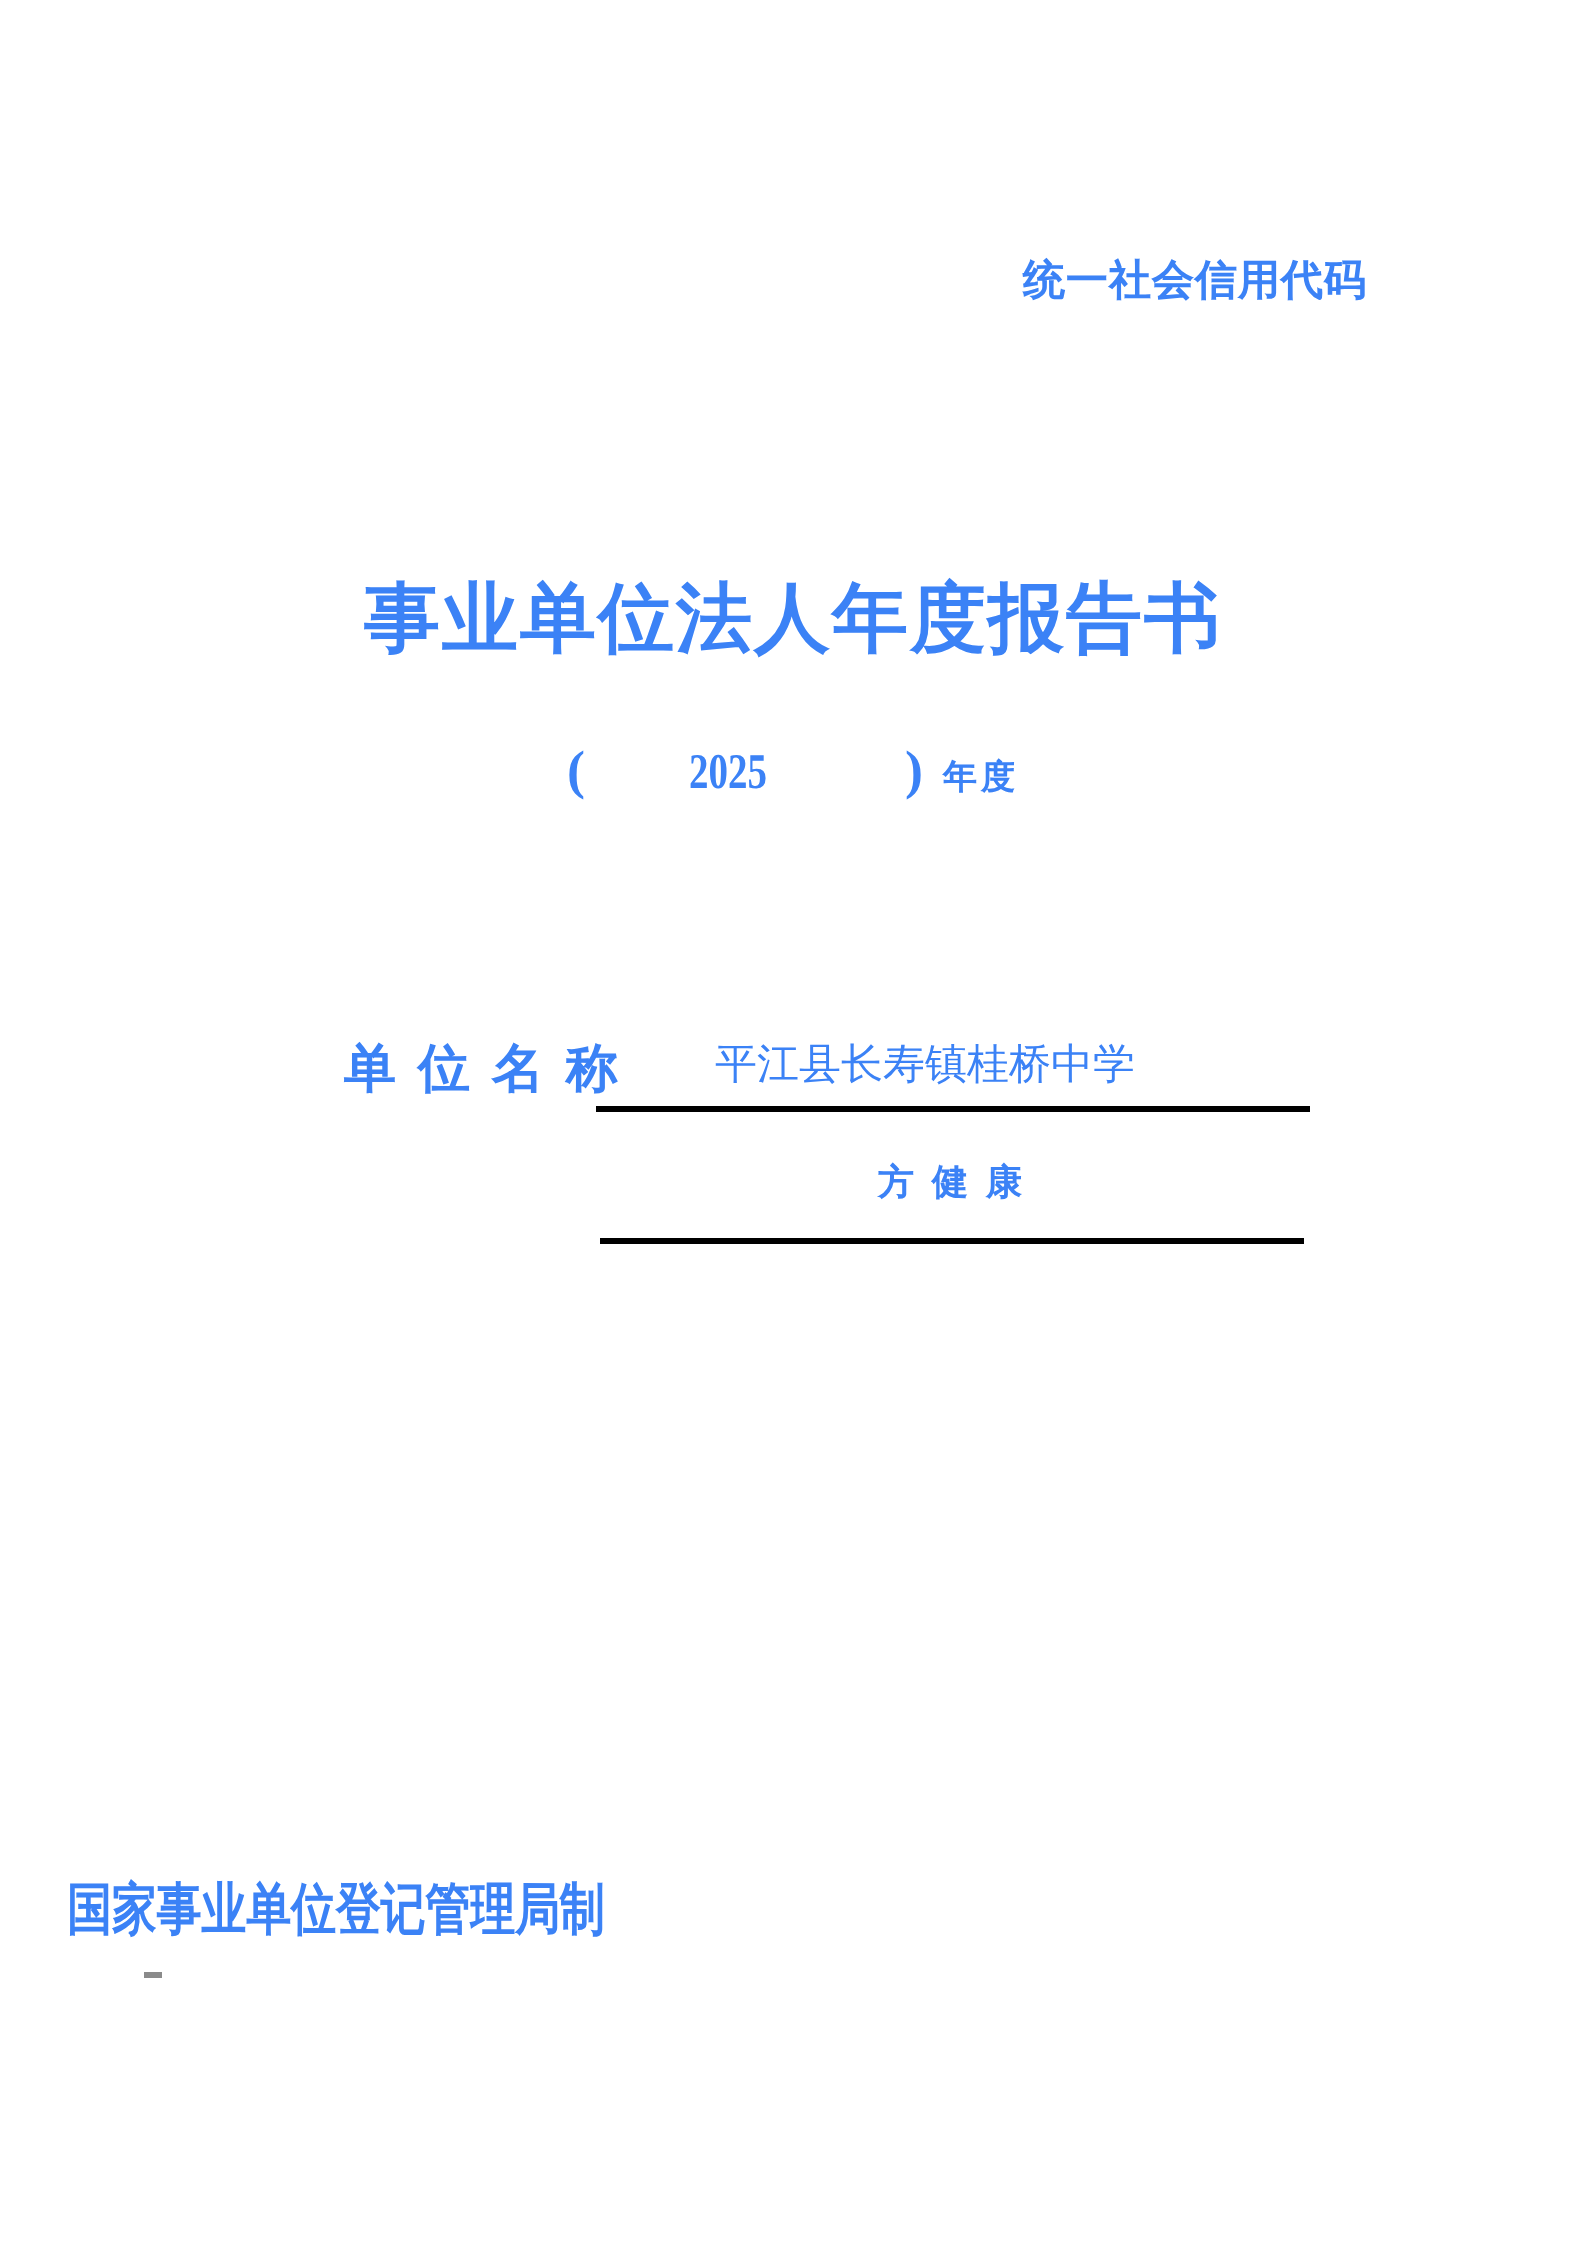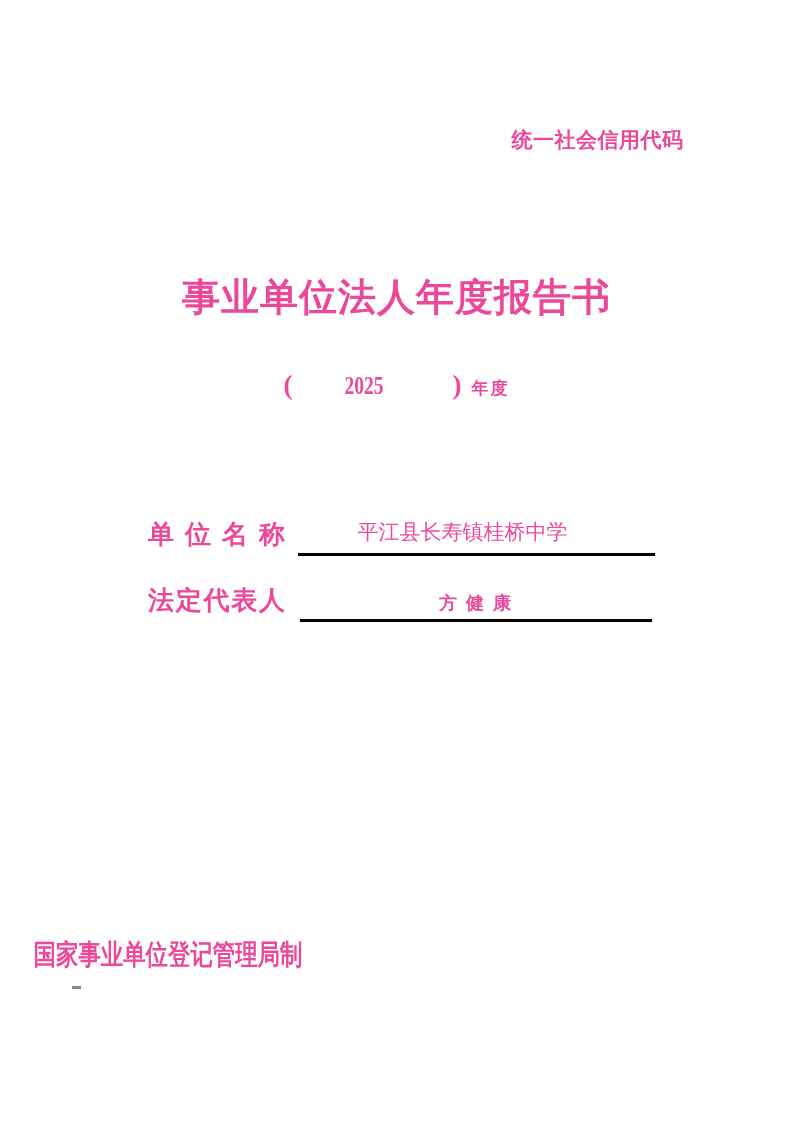--- a/index.html
+++ b/index.html
@@ -6,21 +6,21 @@
     margin: 0;
     padding: 0;
     background: #ffffff;
   }
   .page {
     position: relative;
     width: 793px;
     height: 1122px;
     background: #ffffff;
     overflow: hidden;
-    color: #ec4899;
+    color: #3b82f6;
   }
   .serif { font-family: "Liberation Serif", "DejaVu Serif", serif; }
   .sans  { font-family: "Liberation Sans", "DejaVu Sans", sans-serif; }
 
   
   .credit-block {
     position: absolute;
     top: 126px;
     left: 455px;
     width: 285px;
@@ -38,21 +38,21 @@
     font-size: 29px;
     font-weight: bold;
     white-space: nowrap;
     transform: scaleX(0.67);
     transform-origin: center;
   }
 
   
   .report-title {
     position: absolute;
-    top: 272px;
+    top: 284px;
     left: 0;
     width: 100%;
     text-align: center;
     font-size: 38px;
     font-weight: bold;
     letter-spacing: 1px;
     white-space: nowrap;
   }
 
   
@@ -87,21 +87,21 @@
   .field-label {
     position: absolute;
     left: 148px;
     width: 137px;
     font-size: 26px;
     font-weight: bold;
     text-align: justify;
     text-align-last: justify;
     white-space: normal;
   }
-  .label-unit  { top: 517px; }
+  .label-unit  { top: 517px; margin-left: 24px; }
   .label-legal { top: 583px; }
 
   .field-box {
     position: absolute;
     border-bottom: 3px solid #000000;
     display: flex;
     align-items: flex-end;
     justify-content: center;
   }
   .box-unit {
@@ -120,21 +120,21 @@
     font-size: 21px;
     padding-bottom: 7px;
     letter-spacing: 0;
     white-space: nowrap;
     transform: translateX(-14px);
   }
   .value-legal {
     font-size: 18px;
     font-weight: bold;
     letter-spacing: 2px;
-    padding-bottom: 4px;
+    padding-bottom: 16px;
     white-space: nowrap;
   }
 
   
   .imprint {
     position: absolute;
     top: 936px;
     left: 0;
     width: 100%;
     text-align: left;
@@ -177,21 +177,20 @@
     <span class="year-paren">)</span>
     <span class="year-gap-c"></span>
     <span class="year-suffix serif">年度</span>
   </div>
 
   <div class="field-label label-unit sans">单位名称</div>
   <div class="field-box box-unit">
     <span class="value-unit serif">平江县长寿镇桂桥中学</span>
   </div>
 
-  <div class="field-label label-legal sans">法定代表人</div>
   <div class="field-box box-legal">
     <span class="value-legal sans">方 健 康</span>
   </div>
 
   <div class="imprint">
     <span class="imprint-inner serif">国家事业单位登记管理局制</span>
   </div>
 
   <div class="stray-mark"></div>
 

